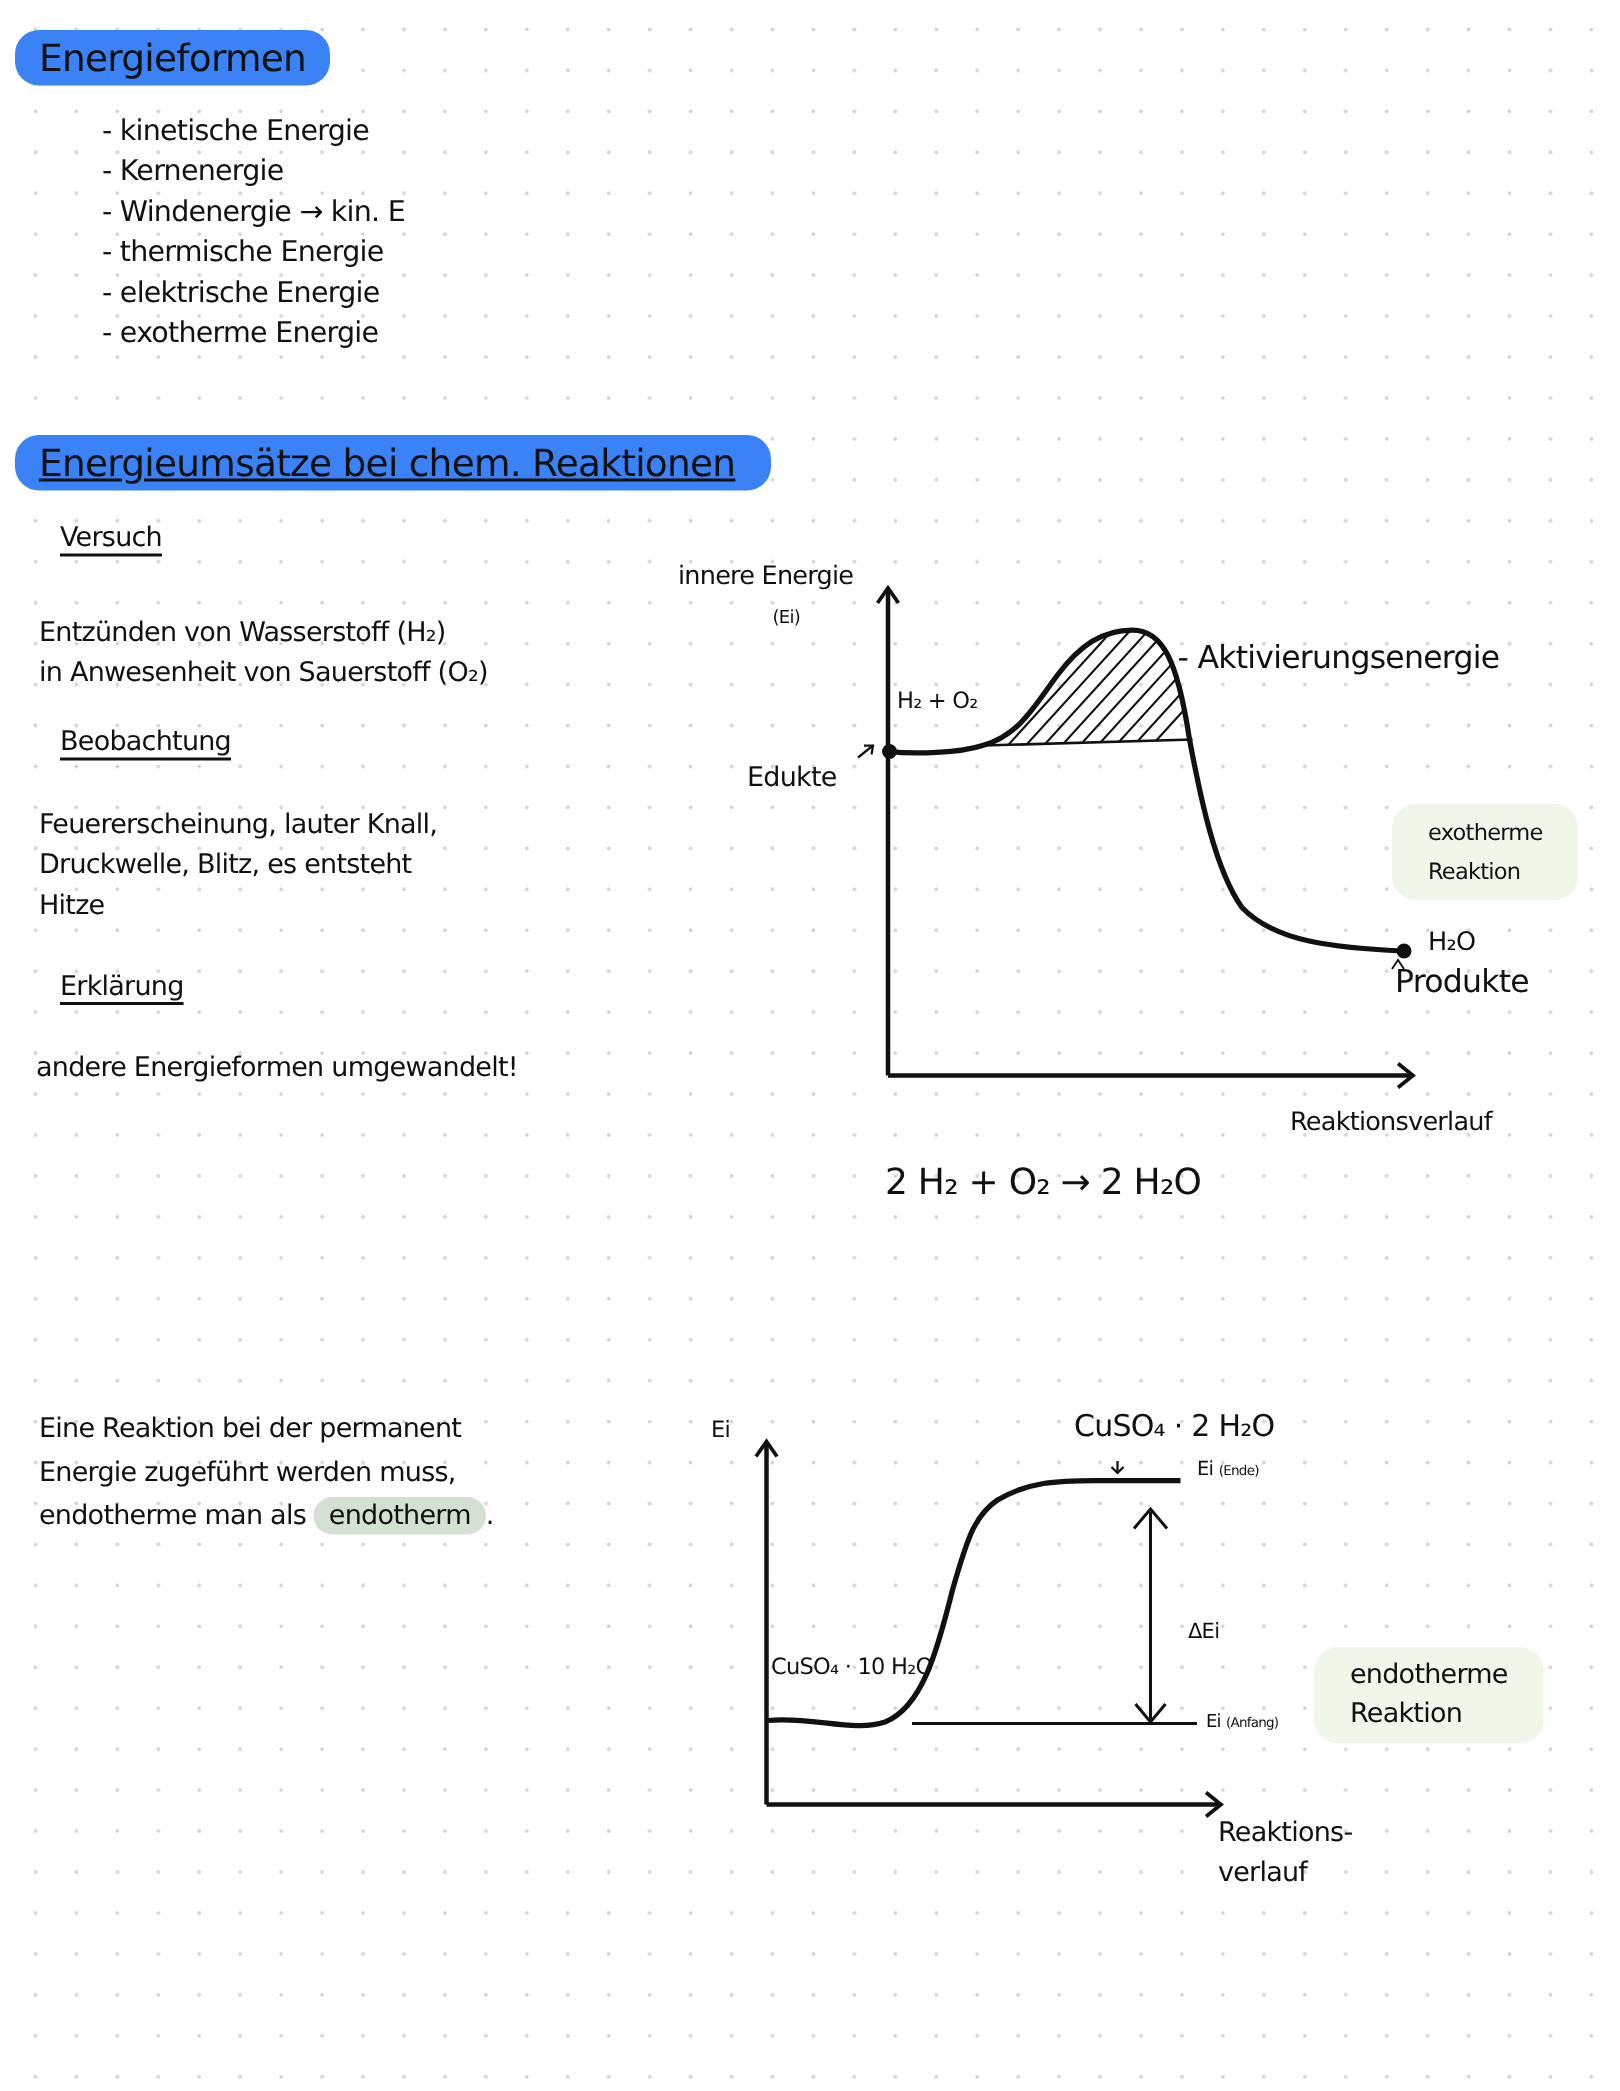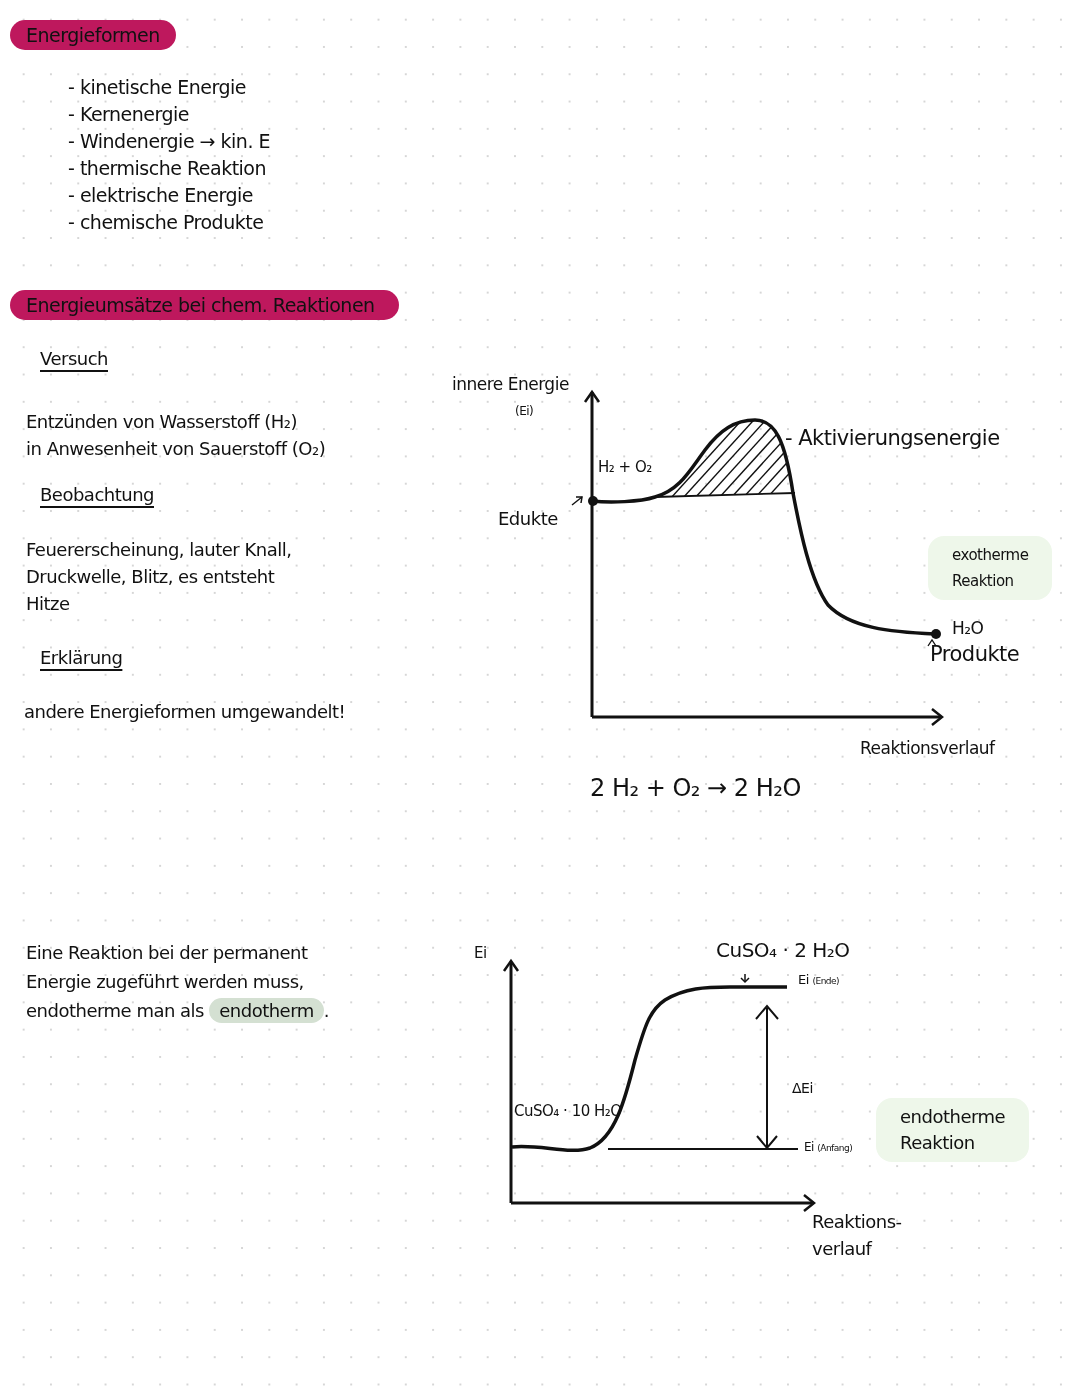--- a/index.html
+++ b/index.html
@@ -8,44 +8,44 @@
       background-color: #ffffff;
       background-image: radial-gradient(circle, #d6d6d6 1.2px, transparent 1.5px);
       background-size: 27.3px 27.3px;
       background-position: 10px 6px;
       font-family: "DejaVu Sans", sans-serif;
       color: #111;
     }
     .abs { position: absolute; white-space: nowrap; }
     .hand { font-family: "DejaVu Sans", sans-serif; letter-spacing: -0.5px; }
     .pill {
-      background: #be185d; border-radius: 16px; padding: 4px 16px;
-      font-size: 19px;
+      background: #3b82f6; border-radius: 16px; padding: 4px 16px;
+      font-size: 25px;
     }
     .item { font-size: 19px; line-height: 27px; }
     .heading-u { font-size: 18px; text-decoration: underline; text-decoration-thickness: 2px; text-underline-offset: 5px; margin-left: 14px; }
     .body { font-size: 18px; line-height: 27px; }
     .hl { background: #d4e0d2; border-radius: 14px; padding: 2px 10px; }
     .soft { background: #eef7ea; border-radius: 16px; padding: 6px 24px; text-align: left; line-height: 26px; }
     svg { position: absolute; left: 0; top: 0; }
   </style>
 </head>
 <body>
 
 <div class="abs hand pill" style="left:10px; top:20px;">Energieformen</div>
 <div class="abs hand" style="left:30px; top:74px;margin-left:38px;">
   <div class="item">- kinetische Energie</div>
   <div class="item">- Kernenergie</div>
   <div class="item">- Windenergie → kin. E</div>
-  <div class="item">- thermische Reaktion</div>
+  <div class="item">- thermische Energie</div>
   <div class="item">- elektrische Energie</div>
-  <div class="item">- chemische Produkte</div>
+  <div class="item">- exotherme Energie</div>
 </div>
 
-<div class="abs hand pill" style="left:10px; top:290px; padding-right:24px;">Energieumsätze bei chem. Reaktionen</div>
+<div class="abs hand pill" style="left:10px; top:290px; padding-right:24px;text-decoration:underline;">Energieumsätze bei chem. Reaktionen</div>
 
 <div class="abs hand heading-u" style="left:26px; top:348px;">Versuch</div>
 <div class="abs hand body" style="left:26px; top:408px;">
   <div>Entzünden von Wasserstoff (H₂)</div>
   <div>in Anwesenheit von Sauerstoff (O₂)</div>
 </div>
 
 <div class="abs hand heading-u" style="left:26px; top:484px;">Beobachtung</div>
 <div class="abs hand body" style="left:26px; top:536px;">
   <div>Feuererscheinung, lauter Knall,</div>

